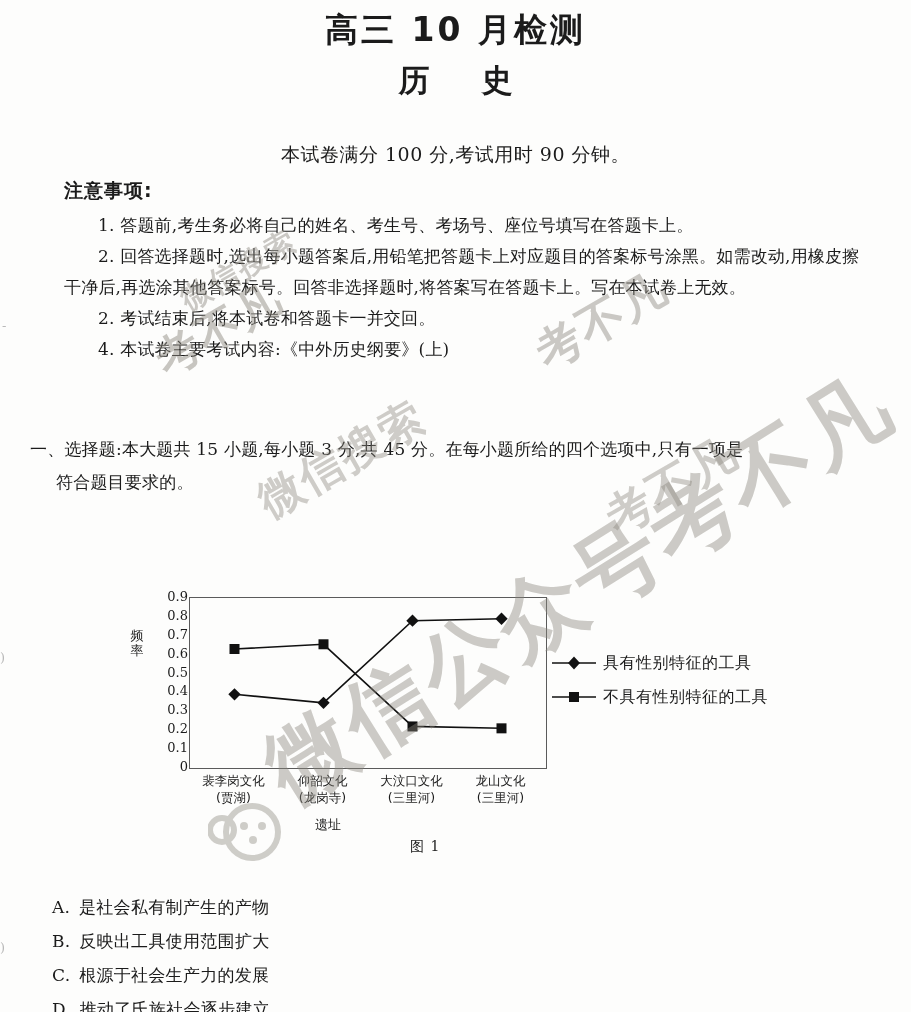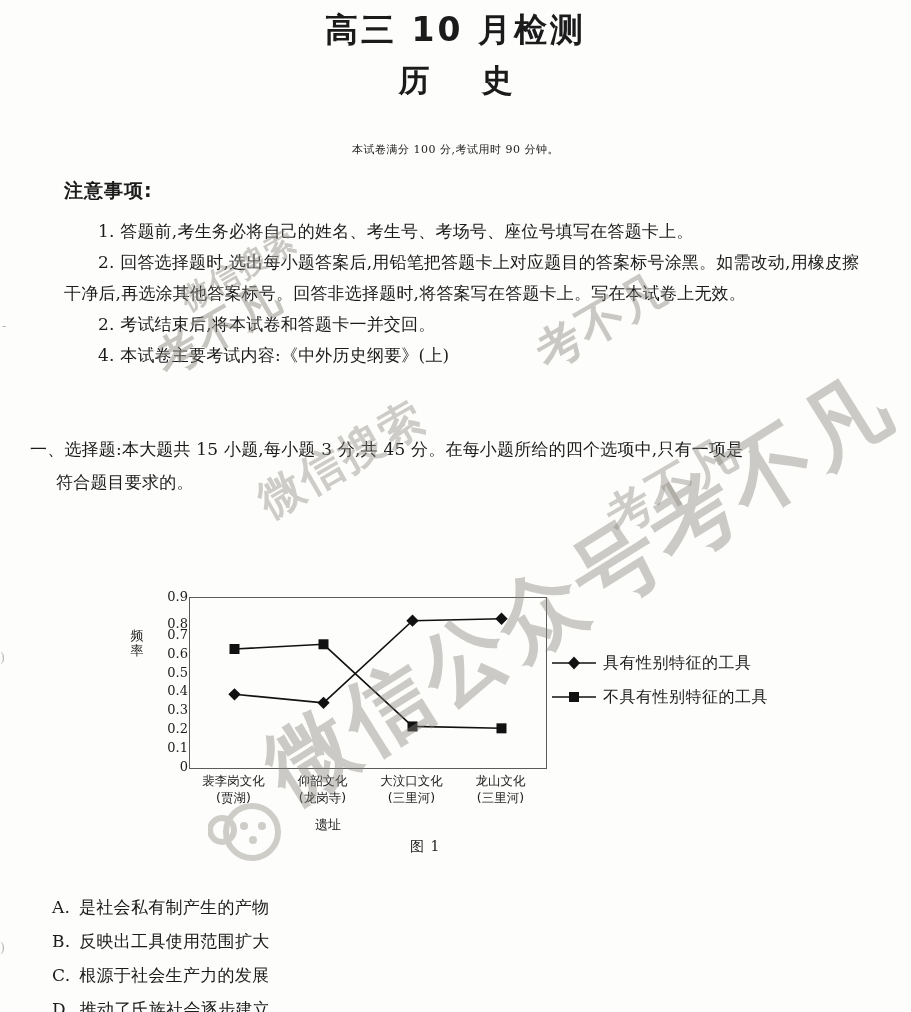--- a/index.html
+++ b/index.html
@@ -80,37 +80,37 @@
     font-weight: bold;
     font-size: 31px;
     letter-spacing: 52px;
     text-indent: 52px;
     z-index: 2;
   }
   .exam-meta {
     position: absolute;
     top: 142px; left: 0; right: 0;
     text-align: center;
-    font-size: 11px;
+    font-size: 19px;
     letter-spacing: .5px;
     z-index: 2;
   }
 
   
   .notice {
     position: absolute;
     top: 178px; left: 64px; right: 40px;
     z-index: 2;
   }
   .notice-heading {
     font-family: "DejaVu Sans", "Liberation Sans", sans-serif;
     font-weight: bold;
     font-size: 19px;
     letter-spacing: 1px;
-    margin-bottom: 12px;
+    margin-bottom: 6px;
   }
   .notice-item {
     font-size: 17px;
     line-height: 31px;
     text-indent: 34px;
     letter-spacing: .2px;
   }
 
   
   .section-heading {
@@ -272,21 +272,21 @@
     <span class="cont">符合题目要求的。</span>
   </div>
 
 
   <div id="figure">
 
     <div class="axis-title-y">频率</div>
 
     <div class="y-ticks" id="y-ticks">
         <div class="y-tick" style="top: 9px;">0.9</div>
-        <div class="y-tick" style="top: 27.8889px; margin-top: 8px;">0.8</div>
+        <div class="y-tick" style="top: 27.8889px;">0.8</div>
         <div class="y-tick" style="top: 46.7778px;">0.7</div>
         <div class="y-tick" style="top: 65.6667px;">0.6</div>
         <div class="y-tick" style="top: 84.5556px;">0.5</div>
         <div class="y-tick" style="top: 103.444px;">0.4</div>
         <div class="y-tick" style="top: 122.333px;">0.3</div>
         <div class="y-tick" style="top: 141.222px;">0.2</div>
         <div class="y-tick" style="top: 160.111px;">0.1</div>
         <div class="y-tick" style="top: 179px;">0</div>
       </div>
 

